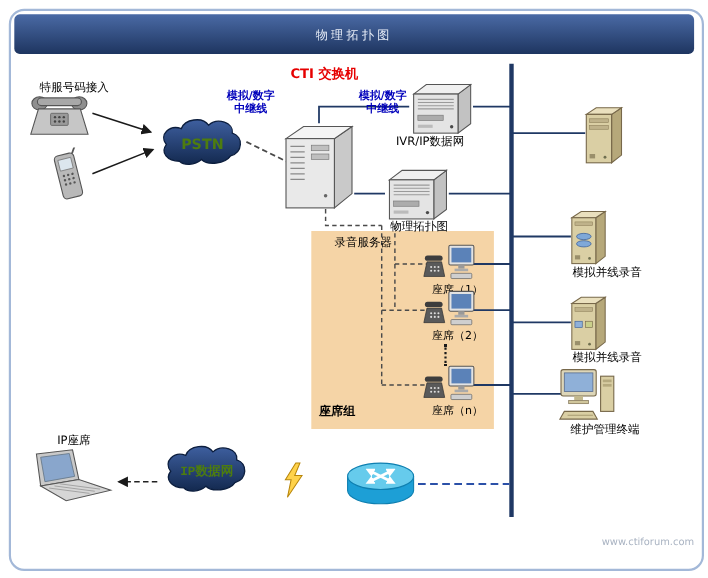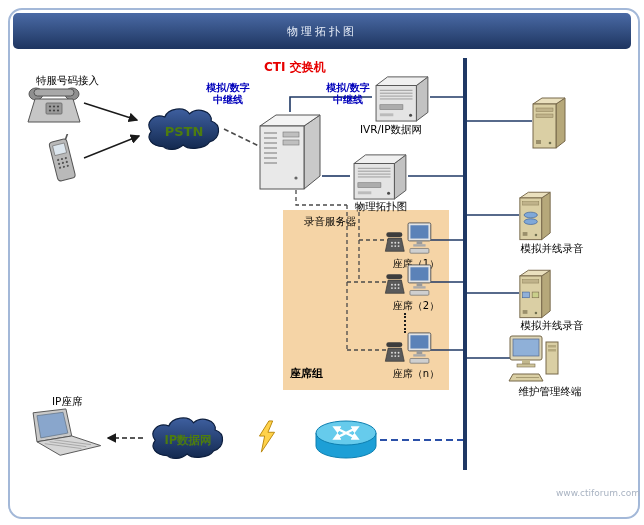--- a/index.html
+++ b/index.html
@@ -34,21 +34,21 @@
   .w-navy { stroke:var(--backbone,#1F3864); stroke-width:1.6; }
   .w-bb { stroke:var(--backbone,#1F3864); stroke-width:4; }
   .w-arrow { stroke:#1a1a1a; stroke-width:1.4; }
   .w-dash { stroke:#4a4a4a; stroke-width:1.3; stroke-dasharray:4 3; }
   .w-dashdark { stroke:#4a4a4a; stroke-width:1.6; stroke-dasharray:5 3; }
   .w-bluedash { stroke:var(--router-link,#2B50A8); stroke-width:2; stroke-dasharray:7 4; }
   .w-blackdash { stroke:#222; stroke-width:1.4; stroke-dasharray:5 3; }
   .watermark { position:absolute; left:538px; top:486px; width:102px; text-align:center; }
   .wm-brand { font-size:20px; font-weight:bold; color:#93A5C2; line-height:1; }
   .wm-dot { display:inline-block; width:5px; height:5px; background:#D63030; margin-left:2px; vertical-align:top; }
-  .wm-url { font-size:9px; color:#A9B3C2; margin-top:2px;text-align:right; }
+  .wm-url { font-size:9px; color:#A9B3C2; margin-top:2px; }
 </style>
 </head>
 <body>
 
 <div class="stage">
 
   <div class="frame"></div>
   <div class="titlebar">物理拓扑图</div>
 
   <div class="agent-box"></div>
@@ -324,21 +324,21 @@
       <polygon points="12,9 39,5.5 44,27 16,32" fill="#89A6CC" stroke="#667788" stroke-width="0.8"></polygon>
       <polygon points="12,36 48,30 78,40 36,50" fill="#D6D6D6" stroke="#555"></polygon>
       <g stroke="#999" stroke-width="0.8">
         <line x1="20" y1="38" x2="58" y2="43"></line>
         <line x1="25" y1="36" x2="63" y2="41"></line>
         <line x1="30" y1="34" x2="68" y2="39"></line>
       </g>
     </svg>
   </div>
 
-  <div class="node" style="left:144px; top:414px; width:88px; height:48px;">
+  <div class="node" style="left:144px; top:402px; width:88px; height:48px;font-family:Liberation Mono, monospace;">
     <svg viewBox="0 0 100 60">
       <defs>
         <linearGradient id="cloudG2" x1="0" y1="0" x2="0" y2="1">
           <stop offset="0" stop-color="#3E5F9F"></stop>
             <stop offset="1" stop-color="#13294F"></stop>
         </linearGradient>
       </defs>
       <path d="M24 52 C10 52 2 42 9 33 C0 22 13 10 26 15 C30 4 50 1 57 11 C67 2 86 8 84 20 C97 24 96 42 82 46 C76 55 56 57 49 50 C41 57 29 57 24 52 Z" fill="url(#cloudG2)" stroke="#0C1E3E" stroke-width="1.5"></path>
     </svg>
     <div class="cloud-text" style="font-size:11.5px;">IP数据网</div>

